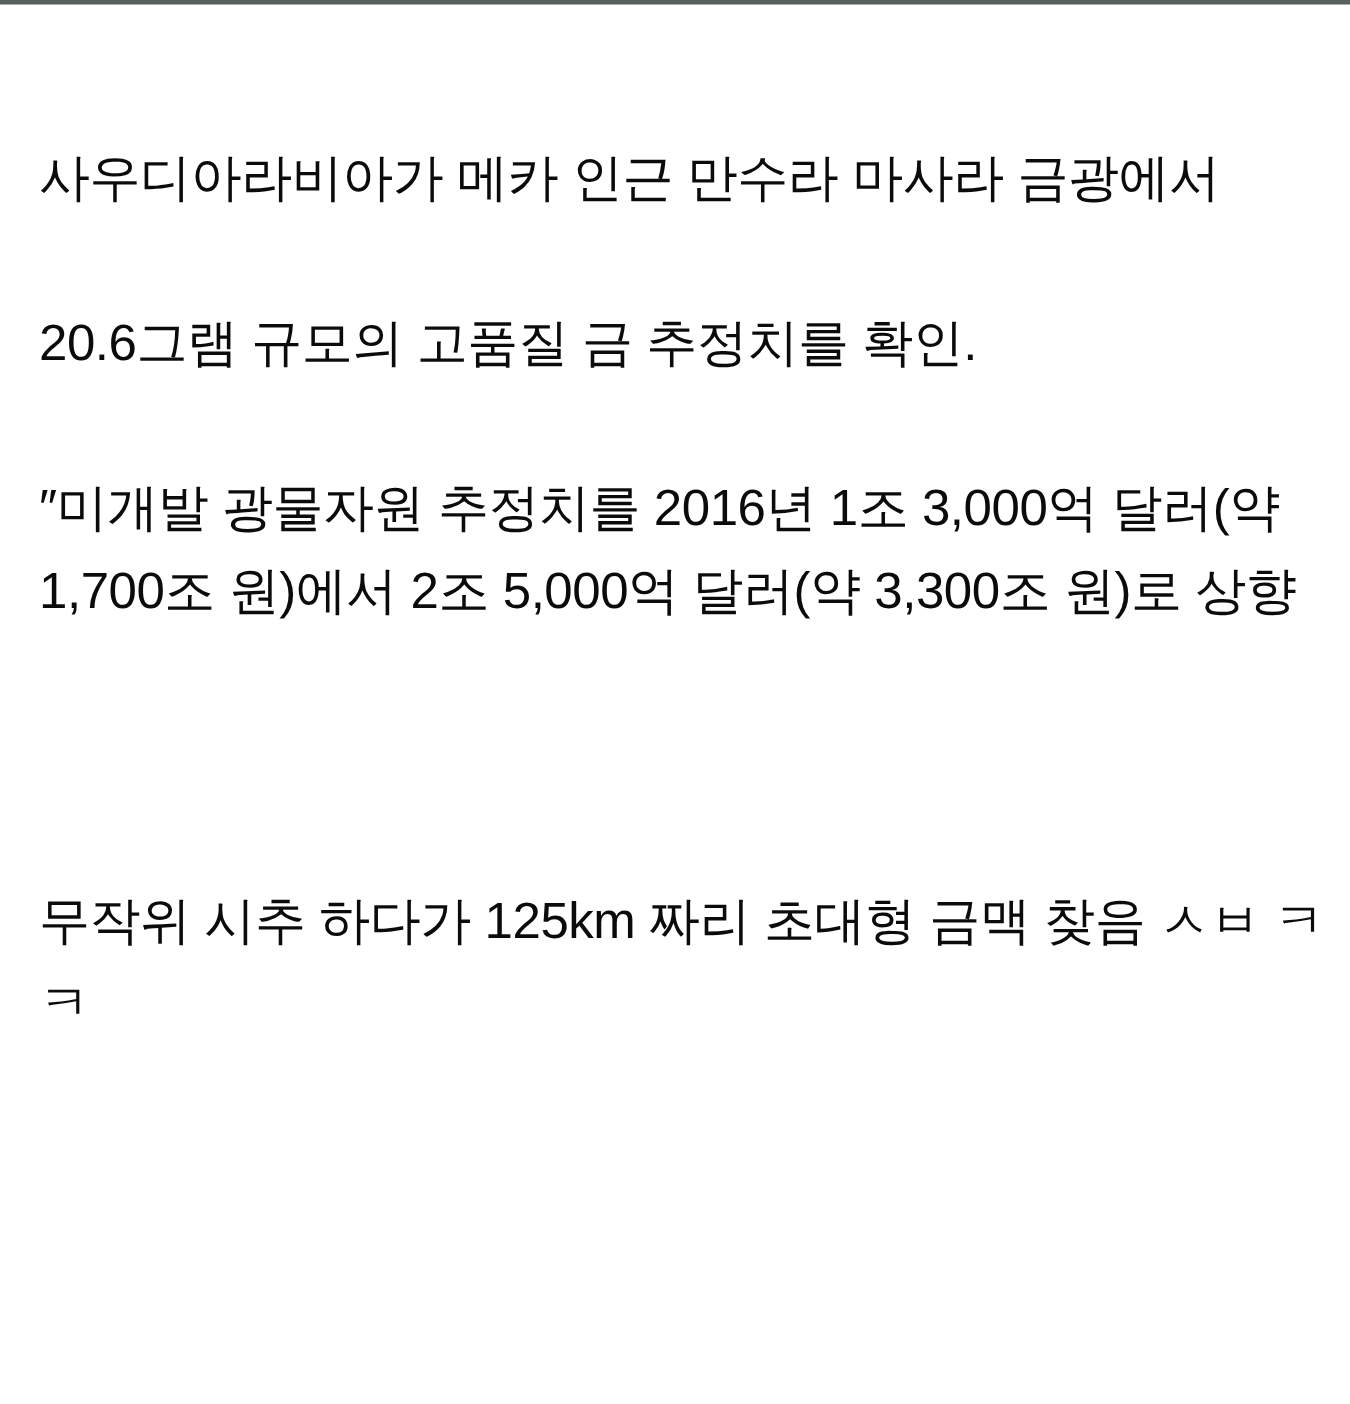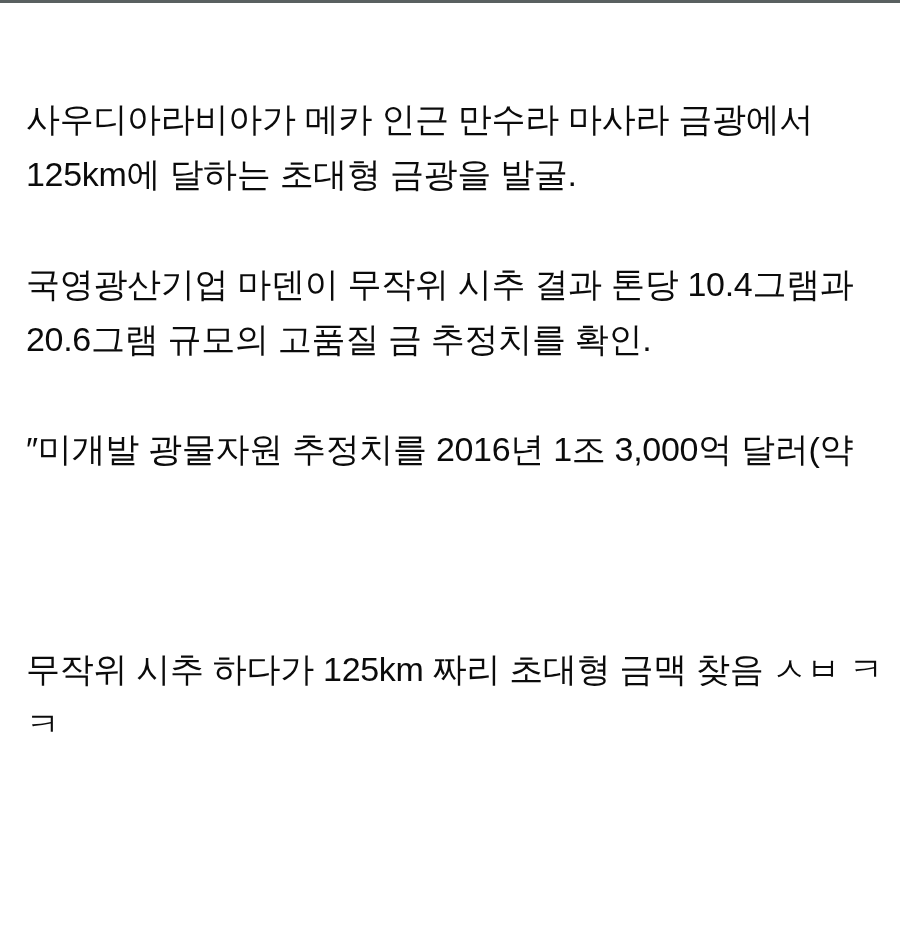--- a/index.html
+++ b/index.html
@@ -52,30 +52,29 @@
 <body>
 
 <div class="page">
 
   <div class="top-divider"></div>
 
   <div class="content">
 
     <p class="para">
       <span class="line">사우디아라비아가 메카 인근 만수라 마사라 금광에서</span>
-      <span class="line">125km에 달하는 초대형 금광을 발굴.</span>
     </p>
 
     <p class="para">
-      <span class="line">국영광산기업 마덴이 무작위 시추 결과 톤당 10.4그램과</span>
       <span class="line">20.6그램 규모의 고품질 금 추정치를 확인.</span>
     </p>
 
     <p class="para gap-3">
       <span class="line">″미개발 광물자원 추정치를 2016년 1조 3,000억 달러(약</span>
+      <span class="line">1,700조 원)에서 2조 5,000억 달러(약 3,300조 원)로 상향</span>
     </p>
 
     <p class="para">
       <span class="line">무작위 시추 하다가 125km 짜리 초대형 금맥 찾음 ㅅㅂ ㅋ</span>
       <span class="line">ㅋ</span>
     </p>
 
   </div>
 </div>
 

